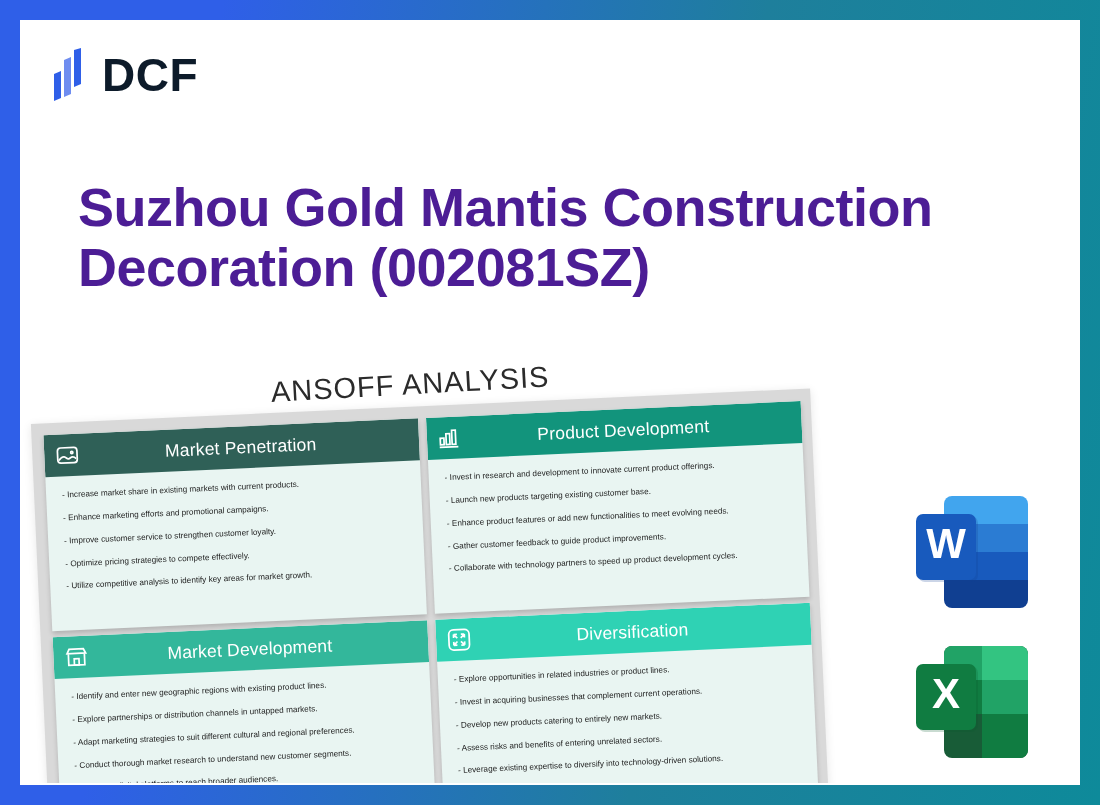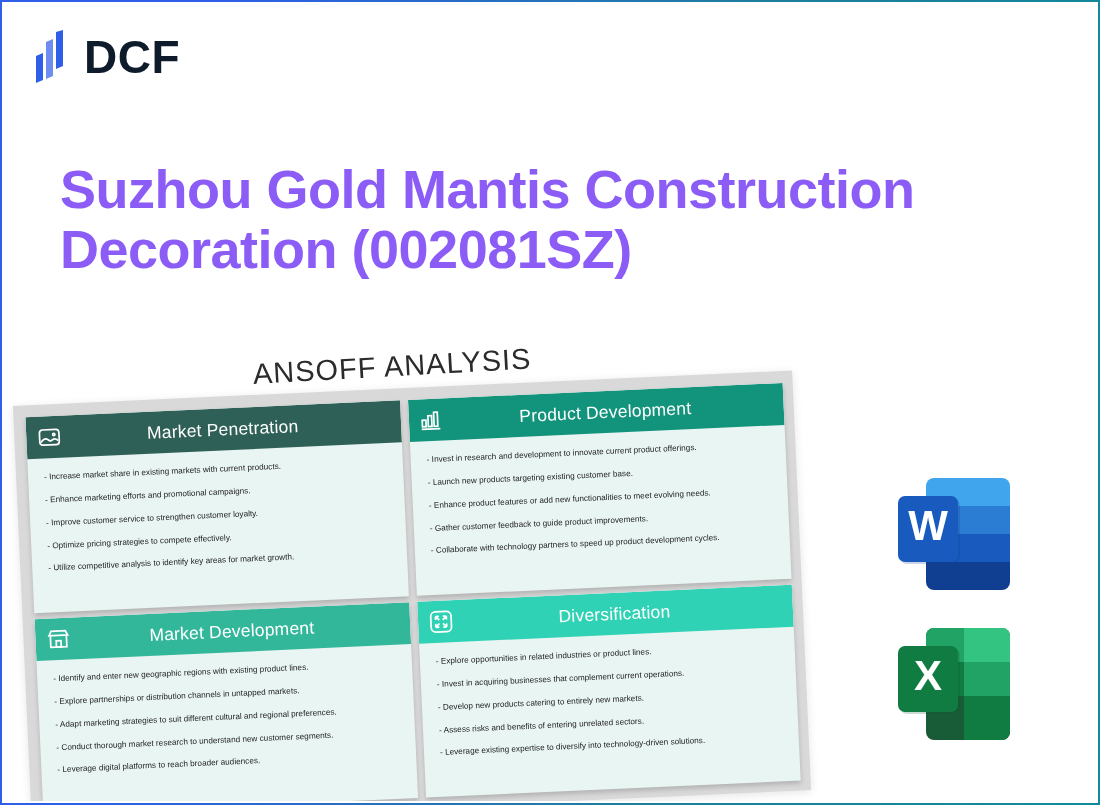--- a/index.html
+++ b/index.html
@@ -11,21 +11,21 @@
     background: #ffffff;
     font-family: "Liberation Sans", sans-serif;
   }
 
   
   #page {
     position: relative;
     width: 1100px;
     height: 805px;
     background: linear-gradient(100deg, #2f5fe8 0%, #2f5fe8 18%, #1e7f9c 62%, #0e8a9a 100%);
-    padding: 2px;
+    padding: 20px;
   }
   #page-inner {
     position: relative;
     width: 100%;
     height: 100%;
     background: #ffffff;
     border: 2px solid #ffffff;
     overflow: hidden;
   }
 
@@ -50,21 +50,21 @@
 
   
   #title {
     position: absolute;
     left: 56px;
     top: 155px;
     width: 960px;
     font-size: 54px;
     font-weight: bold;
     line-height: 1.12;
-    color: #8b5cf6;
+    color: #4c1d95;
     font-family: "Liberation Sans", sans-serif;
     letter-spacing: -0.5px;
   }
 
   
   #ansoff {
     position: absolute;
     left: -6px;
     top: 340px;
     width: 820px;

